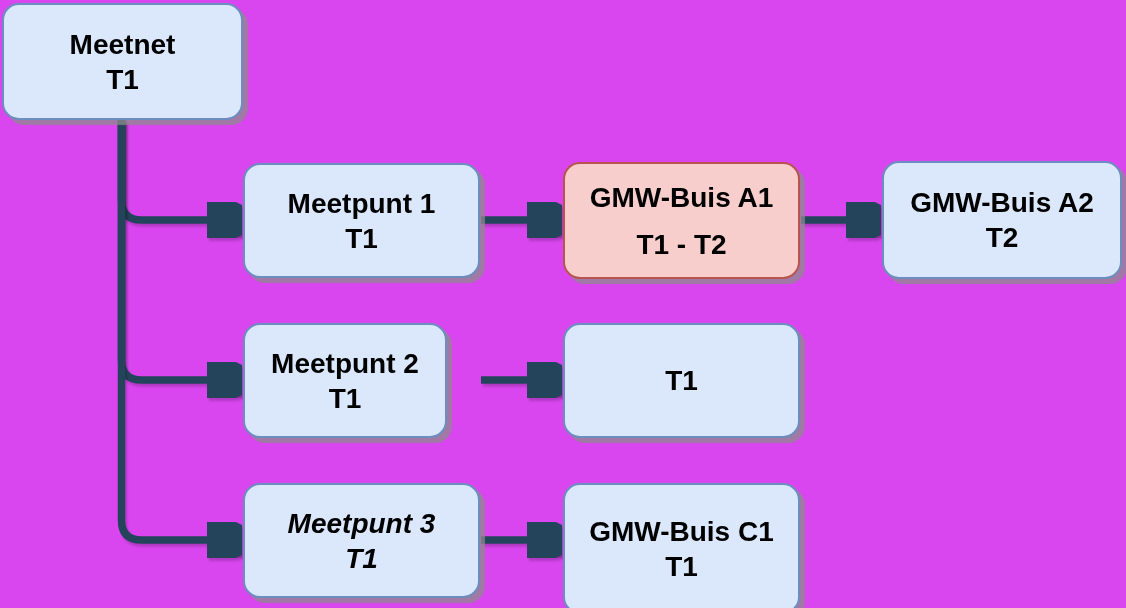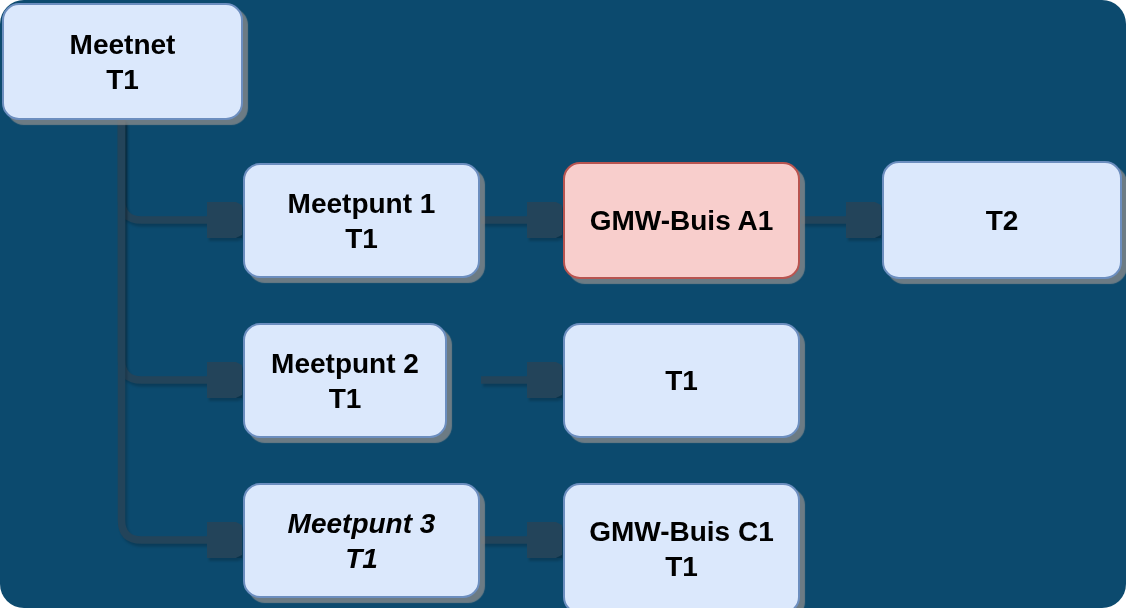--- a/index.html
+++ b/index.html
@@ -5,23 +5,22 @@
   html, body {
     margin: 0;
     padding: 0;
     background: #ffffff;
     font-family: "Liberation Sans", "DejaVu Sans", sans-serif;
   }
   .canvas {
     position: relative;
     width: 1126px;
     height: 608px;
-    background: #0c4a6e;
+    background: #d946ef;
     overflow: hidden;
-    border-radius: 24px;
   }
   .connector-layer {
     position: absolute;
     left: 0;
     top: 0;
     width: 1126px;
     height: 608px;
   }
   .connector-layer path {
     fill: none;
@@ -88,23 +87,25 @@
     <span class="line">T1</span>
   </div>
 
   <div class="node" id="n-meetpunt1">
     <span class="line">Meetpunt 1</span>
     <span class="line">T1</span>
   </div>
 
   <div class="node red" id="n-gmw-a1">
     <span class="line">GMW-Buis A1</span>
+    <span class="line">T1 - T2</span>
   </div>
 
   <div class="node" id="n-gmw-a2">
+    <span class="line">GMW-Buis A2</span>
     <span class="line">T2</span>
   </div>
 
   <div class="node" id="n-meetpunt2">
     <span class="line">Meetpunt 2</span>
     <span class="line">T1</span>
   </div>
 
   <div class="node" id="n-gmw-b1">
     <span class="line">T1</span>

